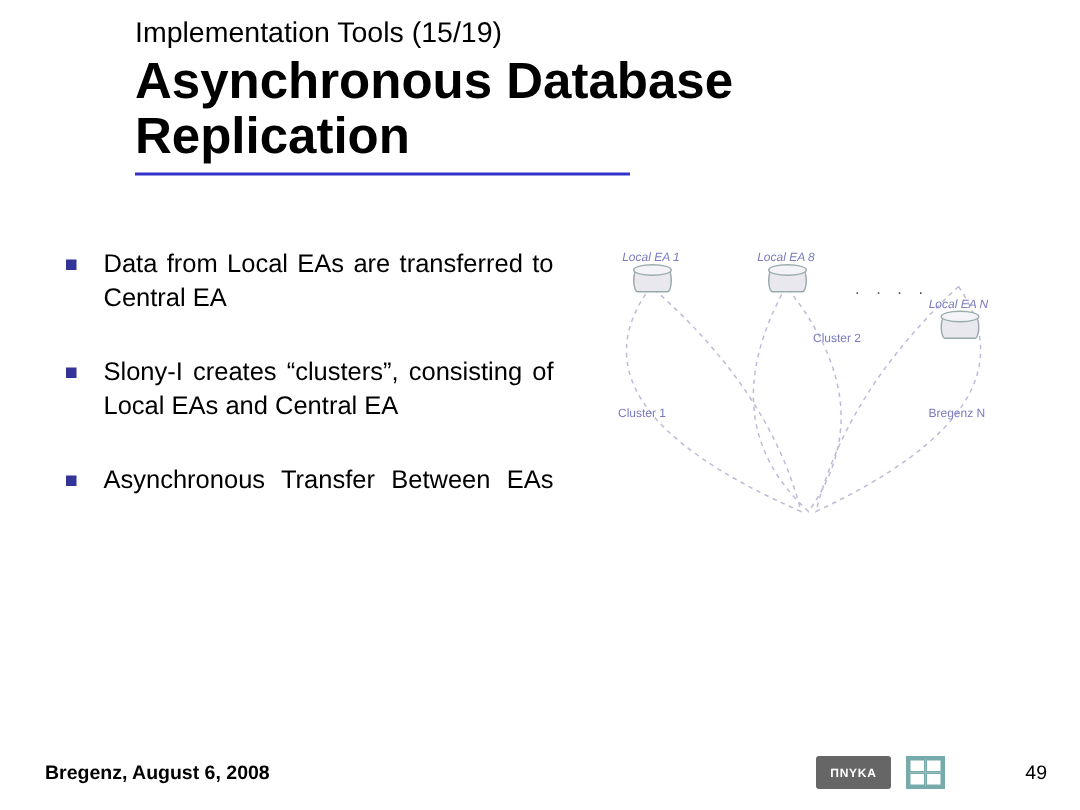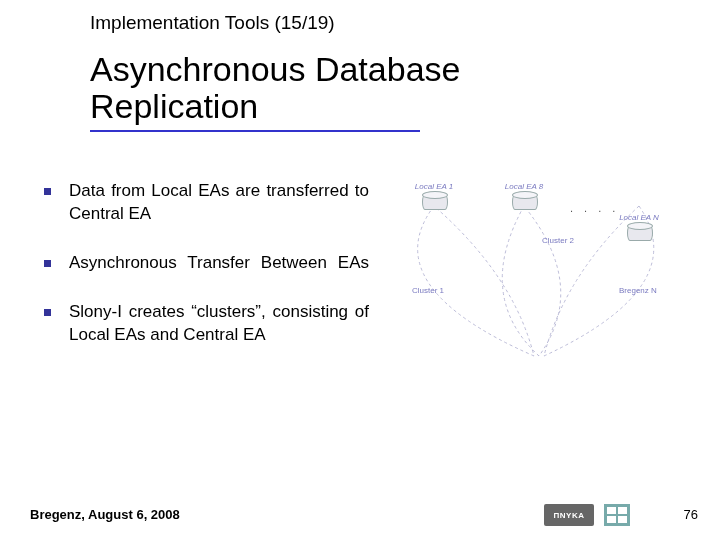--- a/index.html
+++ b/index.html
@@ -1,20 +1,20 @@
 <!DOCTYPE html>
 <html><head>
 <meta charset="utf-8">
 <style>
   * { box-sizing: border-box; margin: 0; padding: 0; }
   html, body { width: 720px; height: 540px; font-family: Verdana, Geneva, sans-serif; background: #fff; color: #000; }
   .slide { position: relative; width: 720px; height: 540px; }
   .hdr { padding: 12px 0 0 90px; }
   .sup { font-size: 19px; font-weight: 400; color: #000; }
-  .title { font-size: 34px; color: #000; line-height: 1.08; margin-top: 17px; }
+  .title { font-size: 34px; color: #000; line-height: 1.08; margin-top: 2px; font-weight: bold; }
   .title-rule { margin: 6px 0 0 90px; width: 330px; height: 0; border-bottom: 2px solid #3333cc; }
   .content { display: flex; padding: 48px 20px 0 44px; }
   .col-left { width: 340px; }
   ul.bullets { list-style: none; }
   ul.bullets li { display: flex; align-items: flex-start; margin-bottom: 26px; }
   .sq { flex: 0 0 7px; width: 7px; height: 7px; background: #333399; margin-top: 8px; margin-right: 18px; }
   .bt { font-size: 17px; line-height: 1.35; text-align: justify; width: 300px; }
   .col-right { flex: 1; position: relative; padding-left: 10px; }
   .diagram { position: relative; width: 290px; height: 210px; margin-top: -4px; }
   .node { position: absolute; width: 70px; text-align: center; }
@@ -48,25 +48,25 @@
 
   <div class="content">
     <div class="col-left">
       <ul class="bullets">
         <li>
           <span class="sq"></span>
           <span class="bt">Data from Local EAs are transferred to Central EA</span>
         </li>
         <li>
           <span class="sq"></span>
-          <span class="bt" style="text-align-last:justify;">Asynchronous Transfer Between EAs</span>
+          <span class="bt">Slony-I creates “clusters”, consisting of Local EAs and Central EA</span>
         </li>
         <li>
           <span class="sq"></span>
-          <span class="bt">Slony-I creates “clusters”, consisting of Local EAs and Central EA</span>
+          <span class="bt" style="text-align-last:justify;">Asynchronous Transfer Between EAs</span>
         </li>
       </ul>
     </div>
 
     <div class="col-right">
       <div class="diagram">
 
         <svg class="ell" style="left:0;top:0" width="290" height="210">
           <path d="M 40 30 Q -20 110 140 180 Q 120 100 40 30" fill="none" stroke="#bcbcd8" stroke-width="1" stroke-dasharray="3 3"></path>
           <path d="M 130 30 Q 80 120 145 180 Q 195 110 130 30" fill="none" stroke="#bcbcd8" stroke-width="1" stroke-dasharray="3 3"></path>
@@ -101,14 +101,14 @@
   <div class="logos">
     <div class="logo-a">ΠNYKA</div>
     <div class="logo-b">
         <div></div>
         <div></div>
         <div></div>
         <div></div>
       </div>
   </div>
 
-  <div class="pagenum">76</div>
+  <div class="pagenum">49</div>
 </div>
 
 </body></html>

